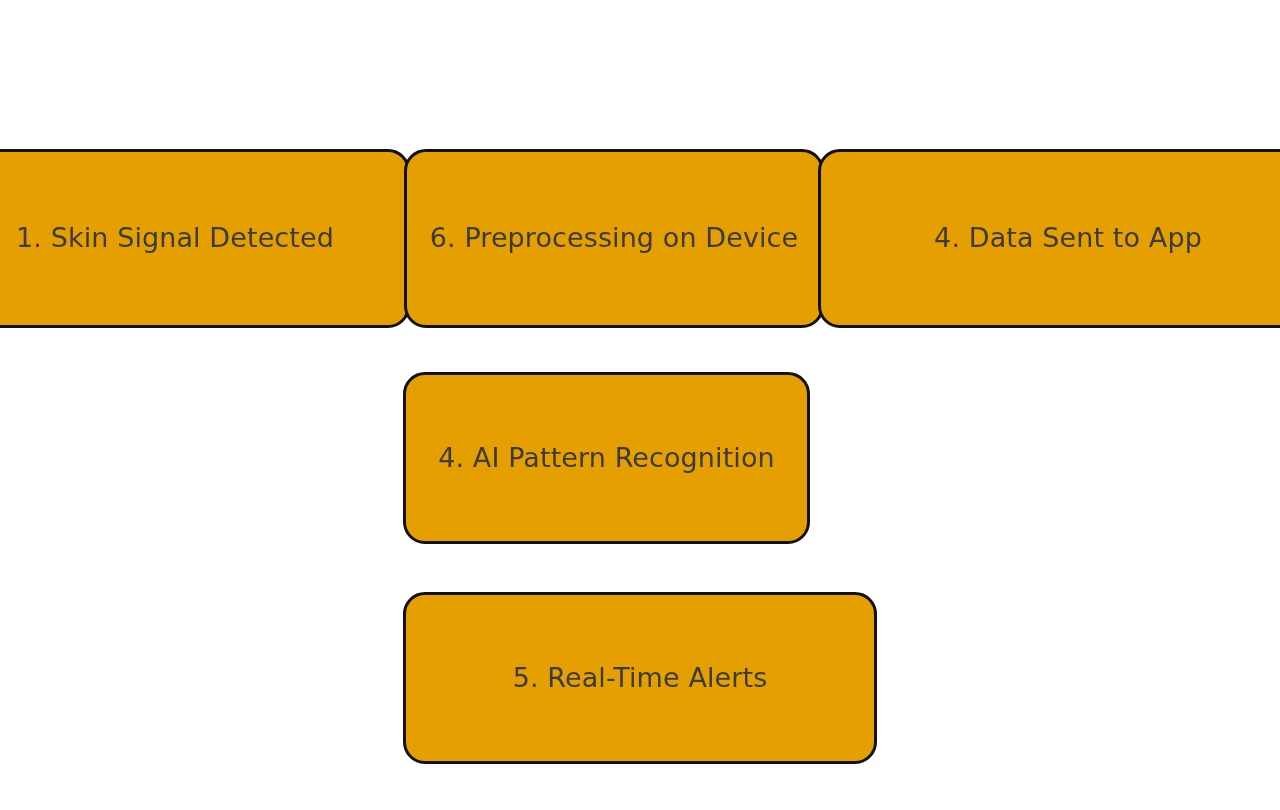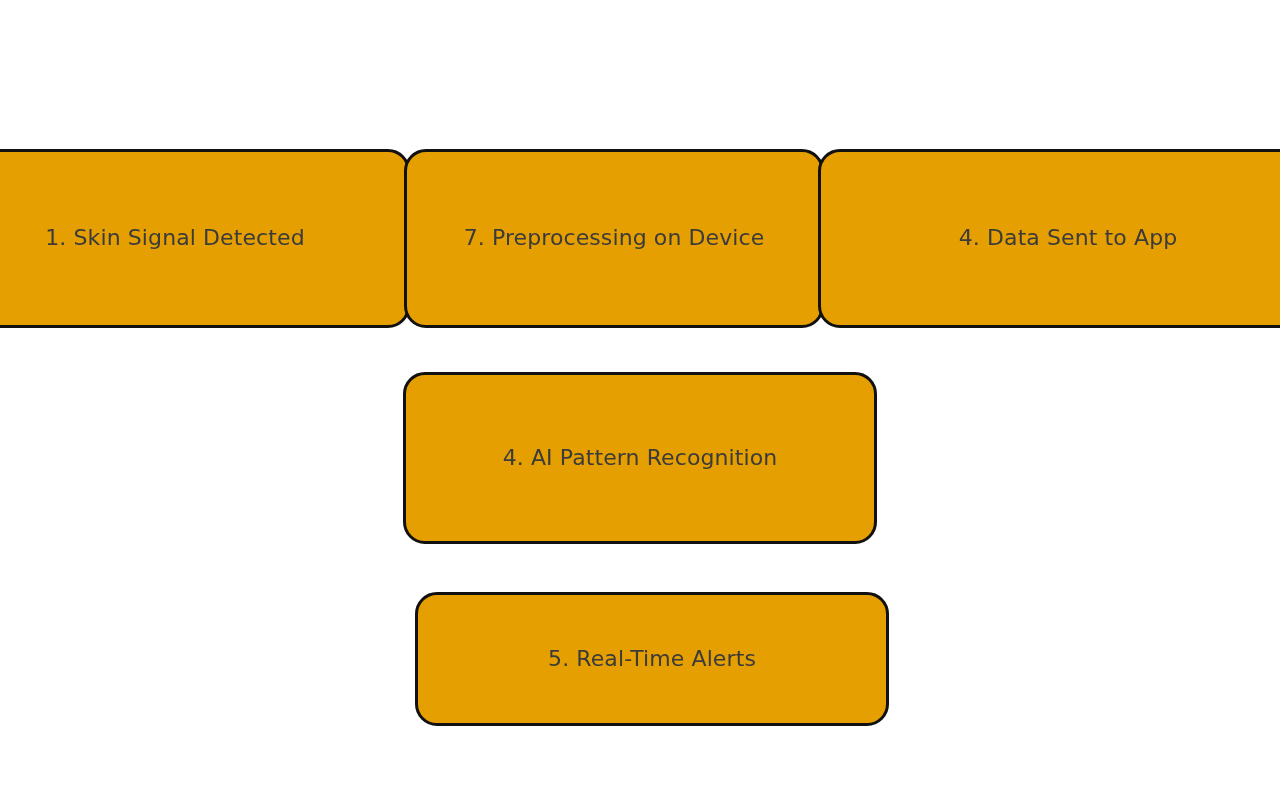--- a/index.html
+++ b/index.html
@@ -30,21 +30,21 @@
     border-radius: 22px;
     display: flex;
     align-items: center;
     justify-content: center;
     text-align: center;
   }
 
   .node-label {
     color: #3b3b3b;
     font-family: "DejaVu Sans", sans-serif;
-    font-size: 22px;
+    font-size: 27px;
     font-weight: 400;
     line-height: 1.2;
     letter-spacing: 0.1px;
     white-space: nowrap;
   }
 
   
   #node-1 {
     left: -60px;
     top: 149px;
@@ -61,42 +61,41 @@
     left: 818px;
     top: 149px;
     width: 500px;
     height: 179px;
   }
 
   
   #node-4 {
     left: 403px;
     top: 372px;
-    width: 474px;
+    width: 407px;
     height: 172px;
   }
   #node-5 {
     left: 403px;
     top: 592px;
     width: 474px;
-    height: 134px;
-    margin-left: 12px;
+    height: 172px;
   }
 </style>
 </head>
 <body>
 
 <div id="canvas">
 
   <div class="node" id="node-1">
     <span class="node-label">1. Skin Signal Detected</span>
   </div>
 
   <div class="node" id="node-2">
-    <span class="node-label">7. Preprocessing on Device</span>
+    <span class="node-label">6. Preprocessing on Device</span>
   </div>
 
   <div class="node" id="node-3">
     <span class="node-label">4. Data Sent to App</span>
   </div>
 
   <div class="node" id="node-4">
     <span class="node-label">4. AI Pattern Recognition</span>
   </div>
 

